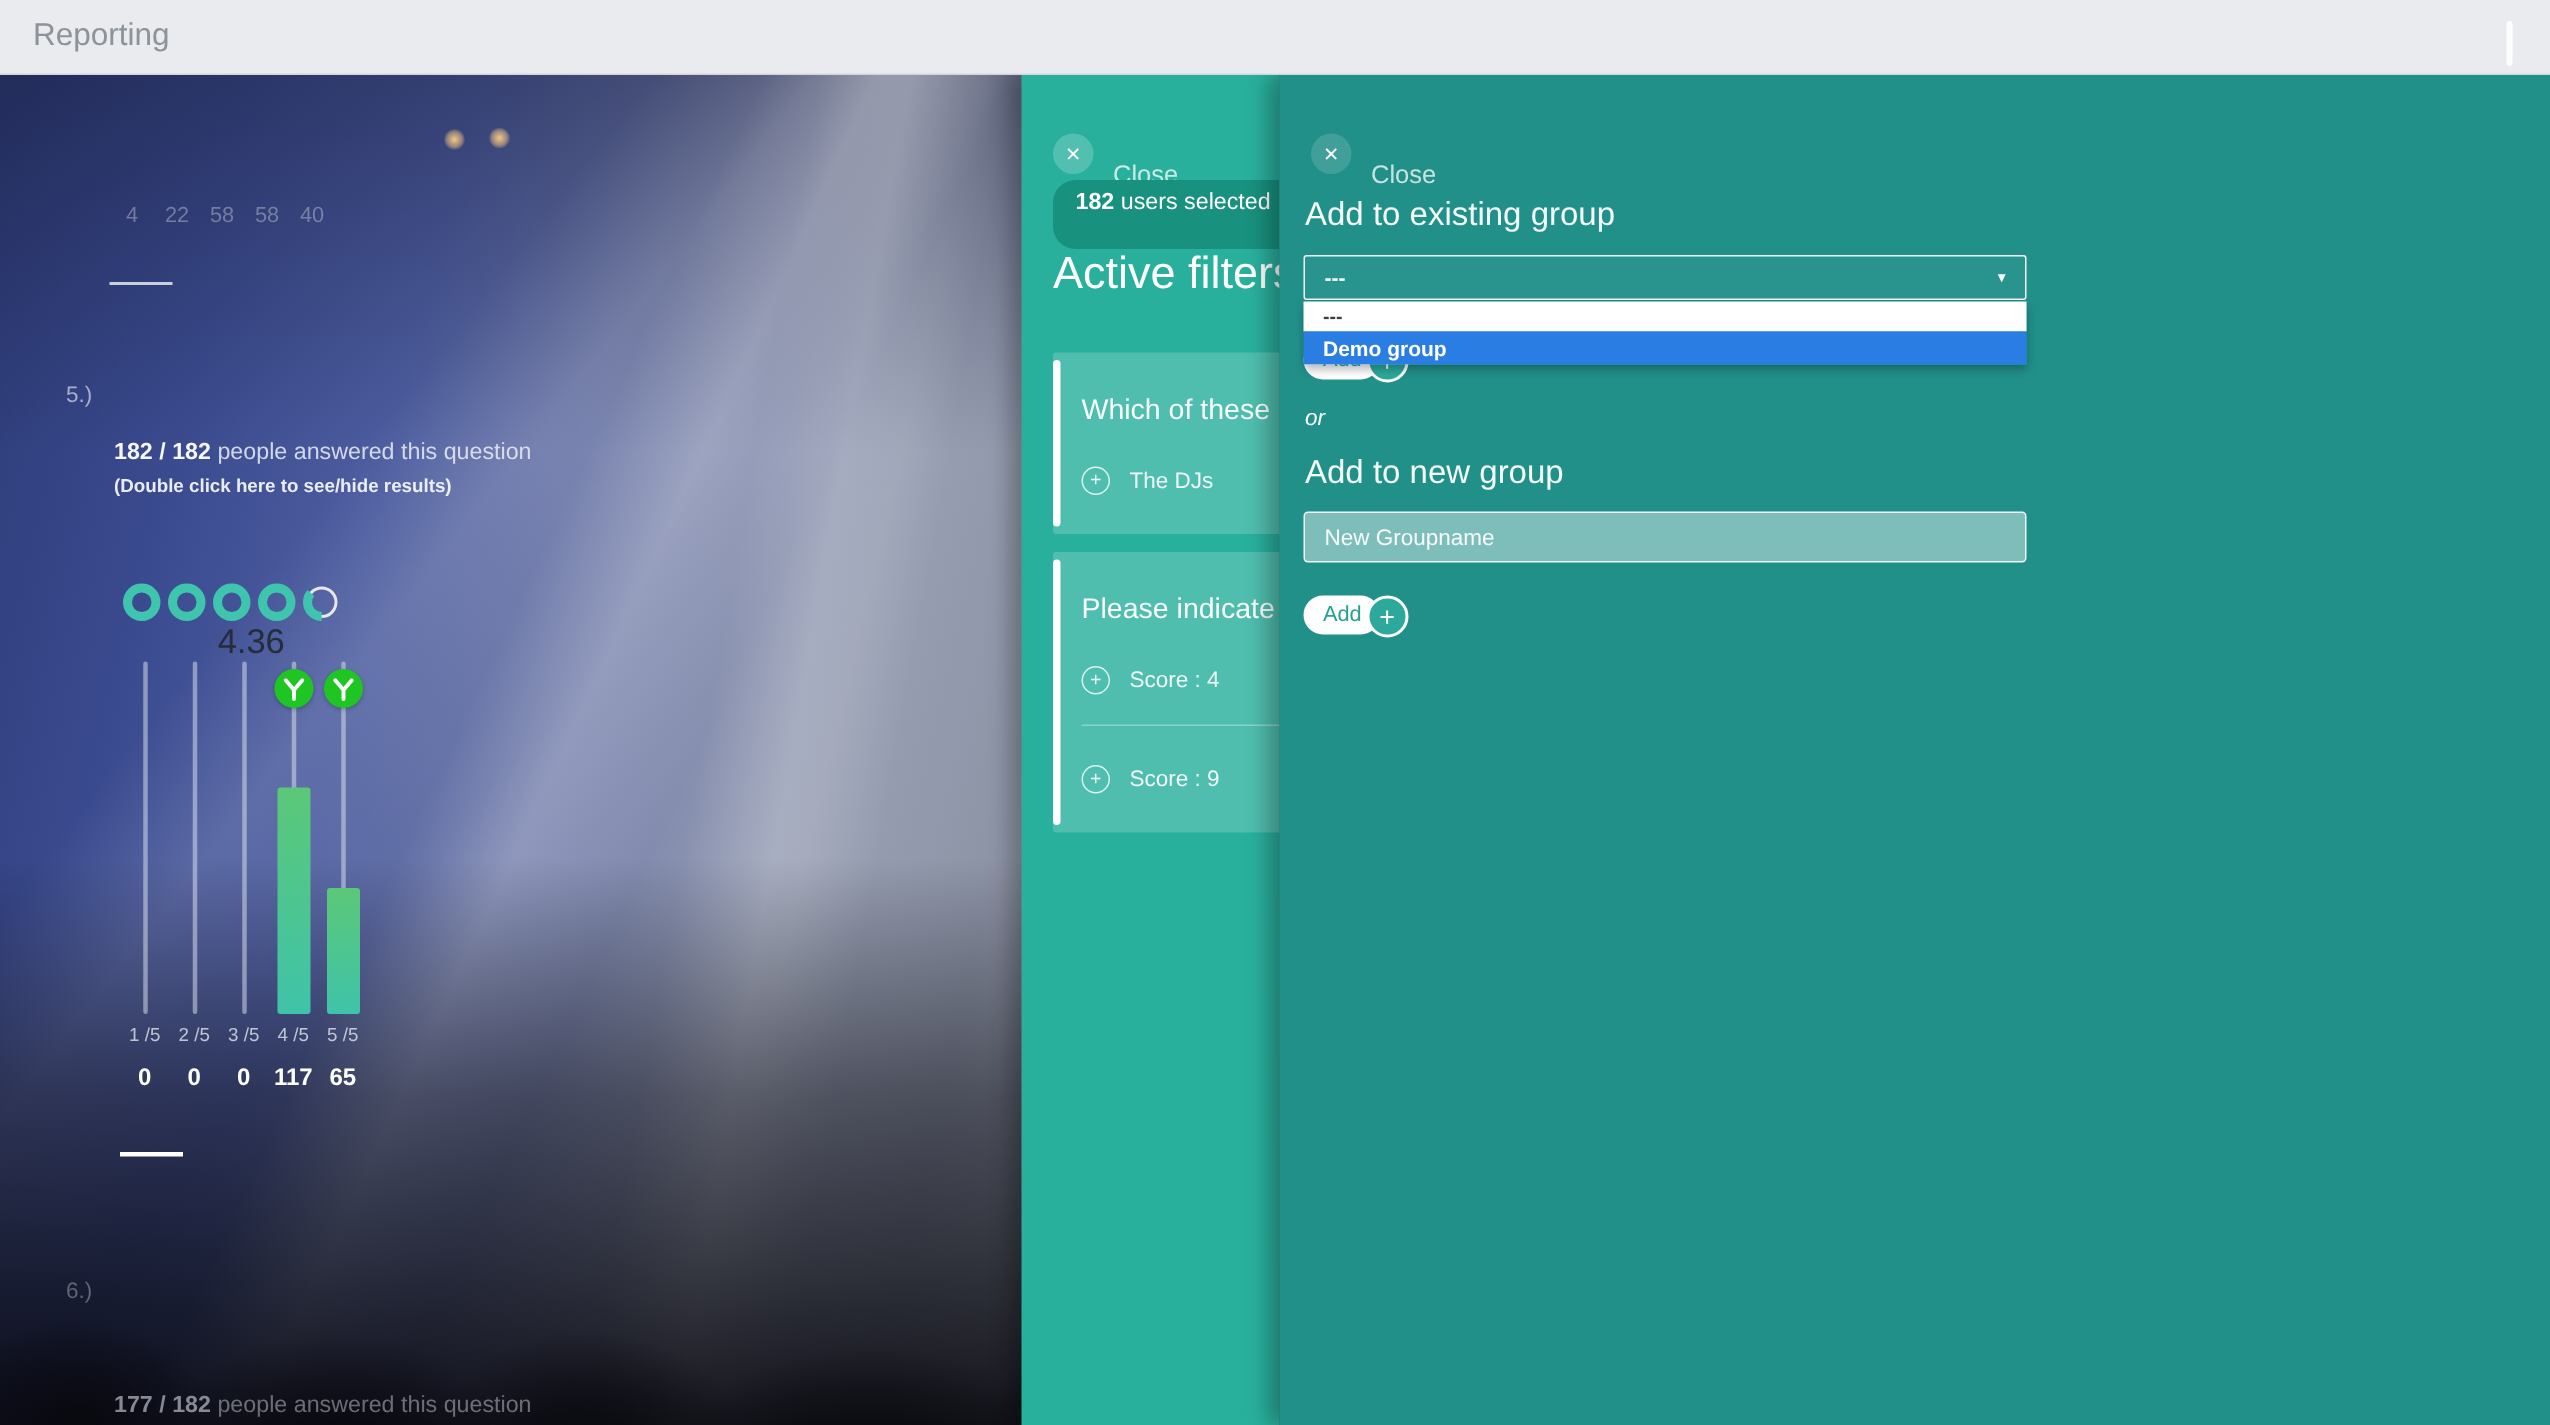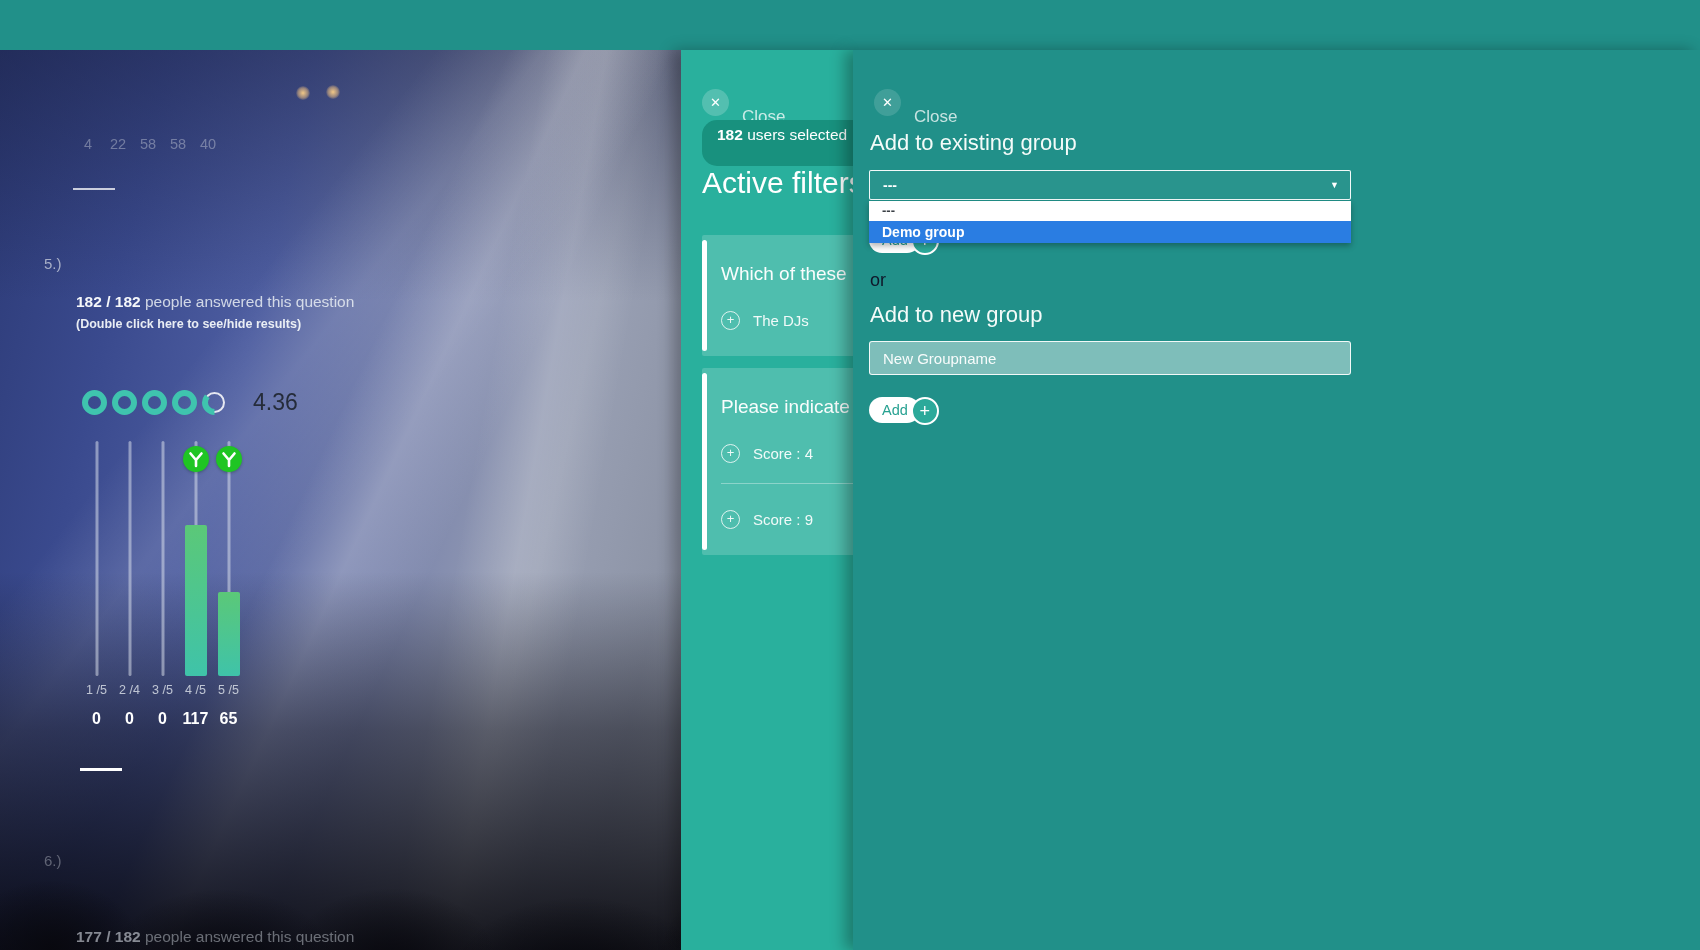--- a/index.html
+++ b/index.html
@@ -35,21 +35,21 @@
   .pstat{min-width:24px;text-align:center;}
   .prev-underline{position:absolute;left:73px;top:138px;width:42px;height:2px;background:rgba(255,255,255,0.75);}
 
   .q-number{position:absolute;font-size:15px;color:rgba(216,221,230,0.7);}
   .q5-number{left:44px;top:205px;}
   .q5-title{position:absolute;left:75px;top:196px;font-size:33px;color:rgba(213,218,228,0.92);white-space:nowrap;}
   .q5-answered{position:absolute;left:76px;top:243px;font-size:15.5px;color:rgba(233,237,243,0.85);}
   .q5-answered b, .q6-answered b{color:#f5f7fa;font-weight:700;}
   .q5-hint{position:absolute;left:76px;top:267px;font-size:12.5px;font-weight:600;color:rgba(242,245,249,0.95);}
 
-  .rating-row{position:absolute;left:82px;top:339px;display:flex;align-items:center;}
+  .rating-row{position:absolute;left:82px;top:339px;display:flex;align-items:center;flex-direction:column;}
   .circles{display:flex;gap:5px;}
   .circle{width:25px;height:25px;border-radius:50%;}
   .circle.full{border:6px solid #3fc4ae;}
   .circle.partial{border:none;}
   .score-value{margin-left:26px;font-size:23px;font-weight:500;color:#252c3a;}
 
   .chart-cols{position:absolute;left:80px;top:391px;width:165px;height:235px;display:flex;}
   .col{position:relative;flex:1;}
   .track{position:absolute;left:50%;top:0;transform:translateX(-50%);width:3px;height:235px;border-radius:3px;background:rgba(223,229,239,0.5);}
   .bar{position:absolute;left:50%;bottom:0;transform:translateX(-50%);width:22px;border-radius:2px;
@@ -95,21 +95,21 @@
   .fsep{height:1px;background:rgba(255,255,255,0.35);margin:20px 40px 0 0;}
 
   
   .panel-group{position:absolute;left:853px;top:50px;width:847px;height:900px;background:#219089;
     box-shadow:-8px 0 14px rgba(0,0,0,0.3);z-index:20;}
   .panel-group .close-btn{left:21px;}
   .panel-group .x-circle{background:rgba(255,255,255,0.14);}
   .group-heading{position:absolute;left:17px;font-size:22px;color:#f4fbf9;}
   .h-existing{top:80px;}
   .h-new{top:252px;}
-  .or-label{position:absolute;left:17px;top:220px;font-size:18px;color:#0f172a;}
+  .or-label{position:absolute;left:17px;top:220px;font-size:15px;font-style:italic;color:#ffffff;}
 
   .select-box{position:absolute;left:16px;top:120px;width:482px;height:30px;border:1px solid rgba(255,255,255,0.95);
     border-radius:2px;background:rgba(255,255,255,0.04);cursor:pointer;}
   .select-value{position:absolute;left:13px;top:6px;font-size:14px;font-weight:700;color:#fff;}
   .select-arrow{position:absolute;right:11px;top:9px;font-size:9px;color:#fff;}
   .dropdown-list{position:absolute;left:16px;top:151px;width:482px;z-index:3;box-shadow:0 3px 6px rgba(0,0,0,0.3);}
   .opt{height:20px;line-height:20px;padding-left:13px;background:#fff;color:#3a3f45;font-size:13px;font-weight:700;cursor:pointer;}
   .opt.hl{height:22px;line-height:22px;background:#2a7de2;color:#fff;font-size:14px;}
 
   .add-btn{position:absolute;left:16px;display:flex;cursor:pointer;}
@@ -122,20 +122,24 @@
 
   .group-input{position:absolute;left:16px;top:291px;width:482px;height:34px;border:1px solid rgba(255,255,255,0.9);
     border-radius:3px;background:rgba(255,255,255,0.42);padding:0 13px;font-size:15px;color:#fff;outline:none;}
   .group-input::placeholder{color:rgba(255,255,255,0.95);opacity:1;}
 </style>
 </head>
 <body>
 
 <div class="screen">
 
+  <div class="topbar">
+    <div class="app-title">Reporting</div>
+    <div class="topbar-tick"></div>
+  </div>
 
   <div class="photo">
     <div class="beams"></div>
     <div class="glow-dot" style="left:296px;top:36px;"></div>
     <div class="glow-dot" style="left:326px;top:35px;"></div>
     <div class="crowd"></div>
 
     <div class="prev-stats" id="prev-stats">
         <div class="pstat">4</div>
         <div class="pstat">22</div>
@@ -187,21 +191,21 @@
           <div class="bar" style="height: 84px;"></div>
           <div class="marker">
             <svg width="26" height="26" viewBox="0 0 26 26">
               <path d="M7.5 7.5 L13 14 L18.5 7.5 M13 14 L13 20" fill="none" stroke="#fff" stroke-width="2.6" stroke-linecap="round" stroke-linejoin="round"></path>
             </svg>
           </div>
         </div>
       </div>
     <div class="chart-labels" id="chart-labels">
         <div class="lab">1 /5</div>
-        <div class="lab">2 /4</div>
+        <div class="lab">2 /5</div>
         <div class="lab">3 /5</div>
         <div class="lab">4 /5</div>
         <div class="lab">5 /5</div>
       </div>
     <div class="chart-values" id="chart-values">
         <div class="val">0</div>
         <div class="val">0</div>
         <div class="val">0</div>
         <div class="val">117</div>
         <div class="val">65</div>

